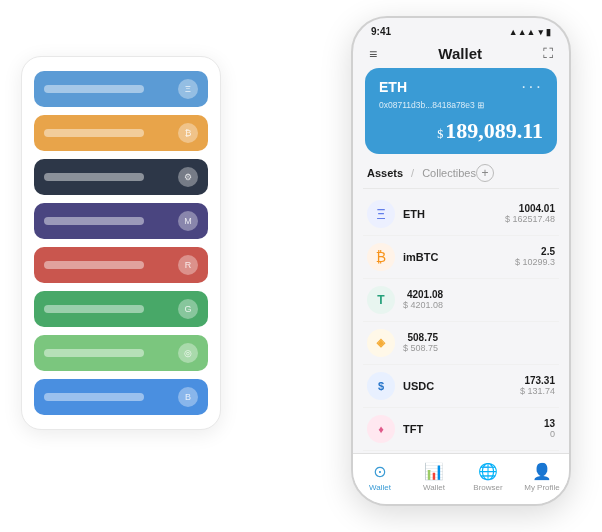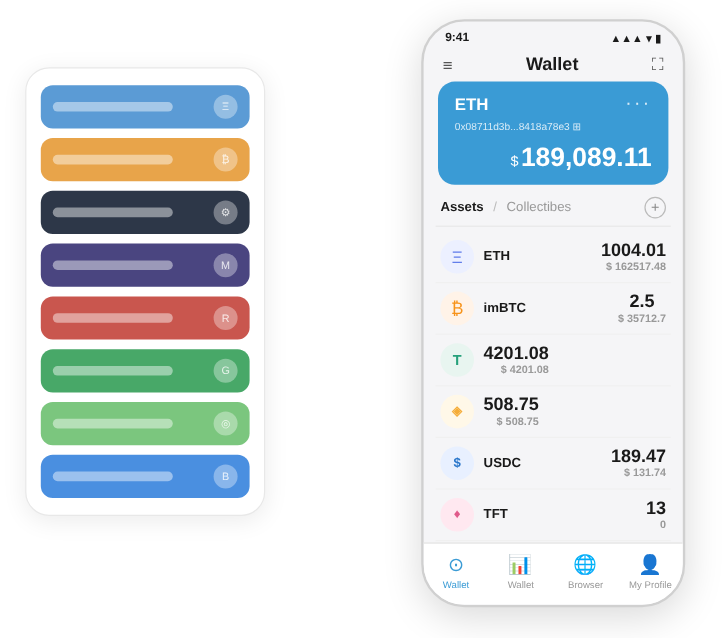--- a/index.html
+++ b/index.html
@@ -162,32 +162,32 @@
     .eth-card-address {
       font-size: 8.5px;
       color: rgba(255,255,255,0.8);
       margin-bottom: 8px;
     }
 
     .eth-card-amount {
       font-size: 22px;
       font-weight: 700;
       text-align: right;
+      font-family: Liberation Serif, serif;
     }
 
     .eth-card-currency {
       font-size: 12px;
       font-weight: 400;
       margin-right: 2px;
     }
 
     
     .assets-header {
       display: flex;
-      justify-content: space-between;
       align-items: center;
       padding: 0 14px 6px;
       flex-shrink: 0;
     }
 
     .assets-tabs {
       display: flex;
       gap: 8px;
       align-items: center;
     }
@@ -251,30 +251,28 @@
       font-size: 11px;
       font-weight: 600;
       color: #1a1a1a;
     }
 
     .asset-values {
       text-align: right;
     }
 
     .asset-amount {
-      font-size: 15px;
+      font-size: 10px;
       font-weight: 600;
       color: #1a1a1a;
-      text-align: center;
     }
 
     .asset-usd {
       font-size: 9px;
       color: #999;
-      font-weight: bold;
     }
 
     
     .bottom-nav {
       display: flex;
       justify-content: space-around;
       padding: 8px 0 12px;
       border-top: 0.5px solid #e0e0e0;
       background: #fff;
       flex-shrink: 0;
@@ -410,21 +408,21 @@
           <div class="asset-amount">1004.01</div>
           <div class="asset-usd">$ 162517.48</div>
         </div>
       </div>
 
       <div class="asset-item">
         <div class="asset-icon icon-btc">₿</div>
         <span class="asset-name">imBTC</span>
         <div class="asset-values">
           <div class="asset-amount">2.5</div>
-          <div class="asset-usd">$ 35712.7</div>
+          <div class="asset-usd">$ 10299.3</div>
         </div>
       </div>
 
       <div class="asset-item">
         <div class="asset-icon icon-usdt" style="font-weight:700;font-size:12px;">T</div>
         <div class="asset-values">
           <div class="asset-amount">4201.08</div>
           <div class="asset-usd">$ 4201.08</div>
         </div>
       </div>
@@ -434,21 +432,21 @@
         <div class="asset-values">
           <div class="asset-amount">508.75</div>
           <div class="asset-usd">$ 508.75</div>
         </div>
       </div>
 
       <div class="asset-item">
         <div class="asset-icon icon-usdc" style="font-size:11px;font-weight:700;">$</div>
         <span class="asset-name">USDC</span>
         <div class="asset-values">
-          <div class="asset-amount">189.47</div>
+          <div class="asset-amount">173.31</div>
           <div class="asset-usd">$ 131.74</div>
         </div>
       </div>
 
       <div class="asset-item">
         <div class="asset-icon icon-tft" style="font-size:11px;">♦</div>
         <span class="asset-name">TFT</span>
         <div class="asset-values">
           <div class="asset-amount">13</div>
           <div class="asset-usd">0</div>

